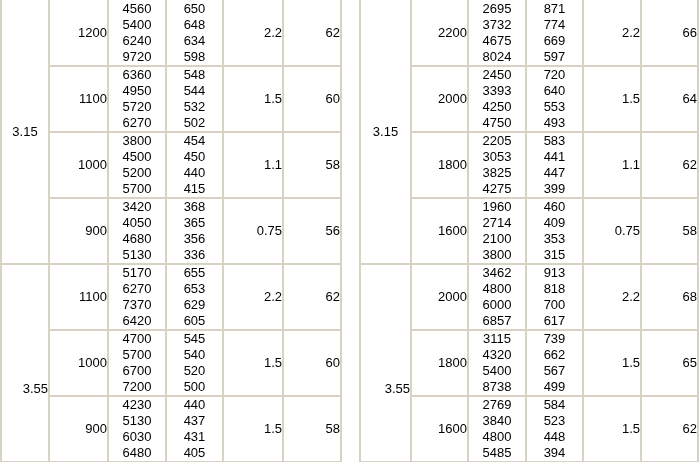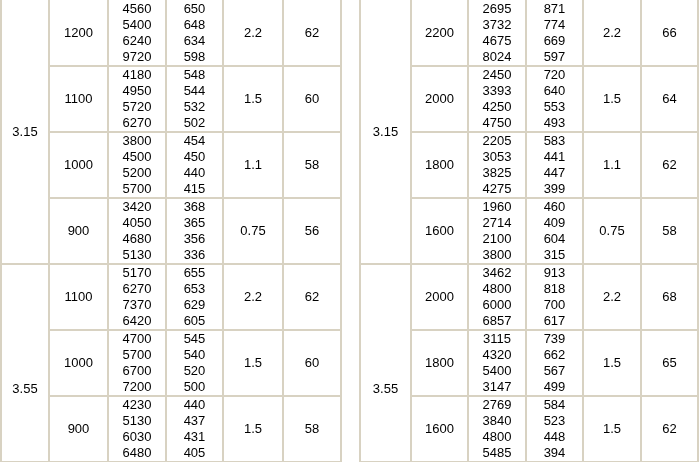--- a/index.html
+++ b/index.html
@@ -33,23 +33,23 @@
     padding: 0;
     overflow: hidden;
   }
   table.spec tr { height: 66px; }
   table.spec tr.row-last { height: 62px; }
   td.group-cell {
     background: #cdcdcd;
     vertical-align: middle;
     margin-left: 46px;
   }
-  td.group-cell.group-lower { padding-top: 50px; }
+  td.group-cell.group-lower { padding-top: 50px; text-align: right; }
   .ln { line-height: 16px; height: 16px; }
-  .single { line-height: 16px; }
+  .single { line-height: 16px; text-align: right; }
 </style>
 </head>
 <body>
 
 <div class="screen">
   <table class="spec" id="table-left">
       <colgroup>
         <col style="width: 48px;">
         <col style="width: 59px;">
         <col style="width: 58px;">
@@ -80,21 +80,21 @@
           </td>
           <td>
             <div class="single">62</div>
           </td>
         </tr>
         <tr>
           <td>
             <div class="single">1100</div>
           </td>
           <td>
-            <div class="ln">4180</div>
+            <div class="ln">6360</div>
             <div class="ln">4950</div>
             <div class="ln">5720</div>
             <div class="ln">6270</div>
           </td>
           <td>
             <div class="ln">548</div>
             <div class="ln">544</div>
             <div class="ln">532</div>
             <div class="ln">502</div>
           </td>
@@ -309,21 +309,21 @@
           </td>
           <td>
             <div class="ln">1960</div>
             <div class="ln">2714</div>
             <div class="ln">2100</div>
             <div class="ln">3800</div>
           </td>
           <td>
             <div class="ln">460</div>
             <div class="ln">409</div>
-            <div class="ln">604</div>
+            <div class="ln">353</div>
             <div class="ln">315</div>
           </td>
           <td>
             <div class="single">0.75</div>
           </td>
           <td>
             <div class="single">58</div>
           </td>
         </tr>
         <tr>
@@ -351,21 +351,21 @@
           </td>
         </tr>
         <tr>
           <td>
             <div class="single">1800</div>
           </td>
           <td>
             <div class="ln">3115</div>
             <div class="ln">4320</div>
             <div class="ln">5400</div>
-            <div class="ln">3147</div>
+            <div class="ln">8738</div>
           </td>
           <td>
             <div class="ln">739</div>
             <div class="ln">662</div>
             <div class="ln">567</div>
             <div class="ln">499</div>
           </td>
           <td>
             <div class="single">1.5</div>
           </td>

